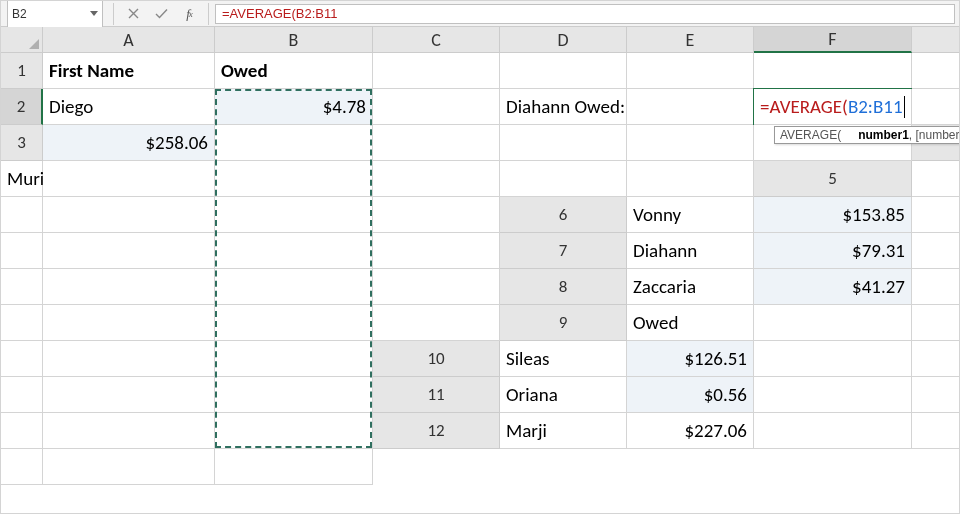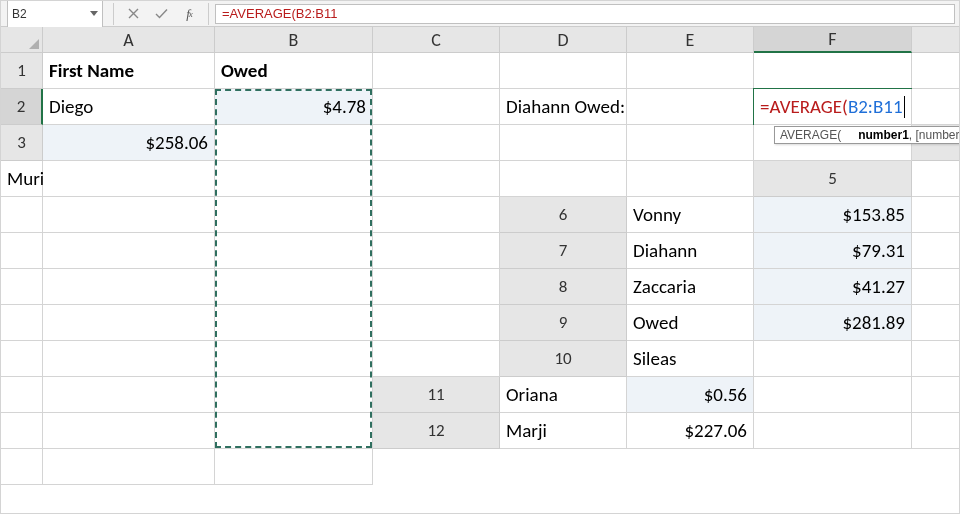--- a/index.html
+++ b/index.html
@@ -254,28 +254,28 @@
       <div class="row-head">8</div>
       <div class="cell">Zaccaria</div>
       <div class="cell right marching">$41.27</div>
       <div class="cell"></div>
       <div class="cell"></div>
       <div class="cell"></div>
       <div class="cell"></div>
       <div class="cell"></div>
       <div class="row-head">9</div>
       <div class="cell">Owed</div>
-      <div class="cell right marching">$281.89</div>
       <div class="cell"></div>
       <div class="cell"></div>
       <div class="cell"></div>
       <div class="cell"></div>
       <div class="cell"></div>
       <div class="row-head">10</div>
       <div class="cell">Sileas</div>
+      <div class="cell right marching">$126.51</div>
       <div class="cell"></div>
       <div class="cell"></div>
       <div class="cell"></div>
       <div class="cell"></div>
       <div class="cell"></div>
       <div class="row-head">11</div>
       <div class="cell">Oriana</div>
       <div class="cell right marching">$0.56</div>
       <div class="cell"></div>
       <div class="cell"></div>

